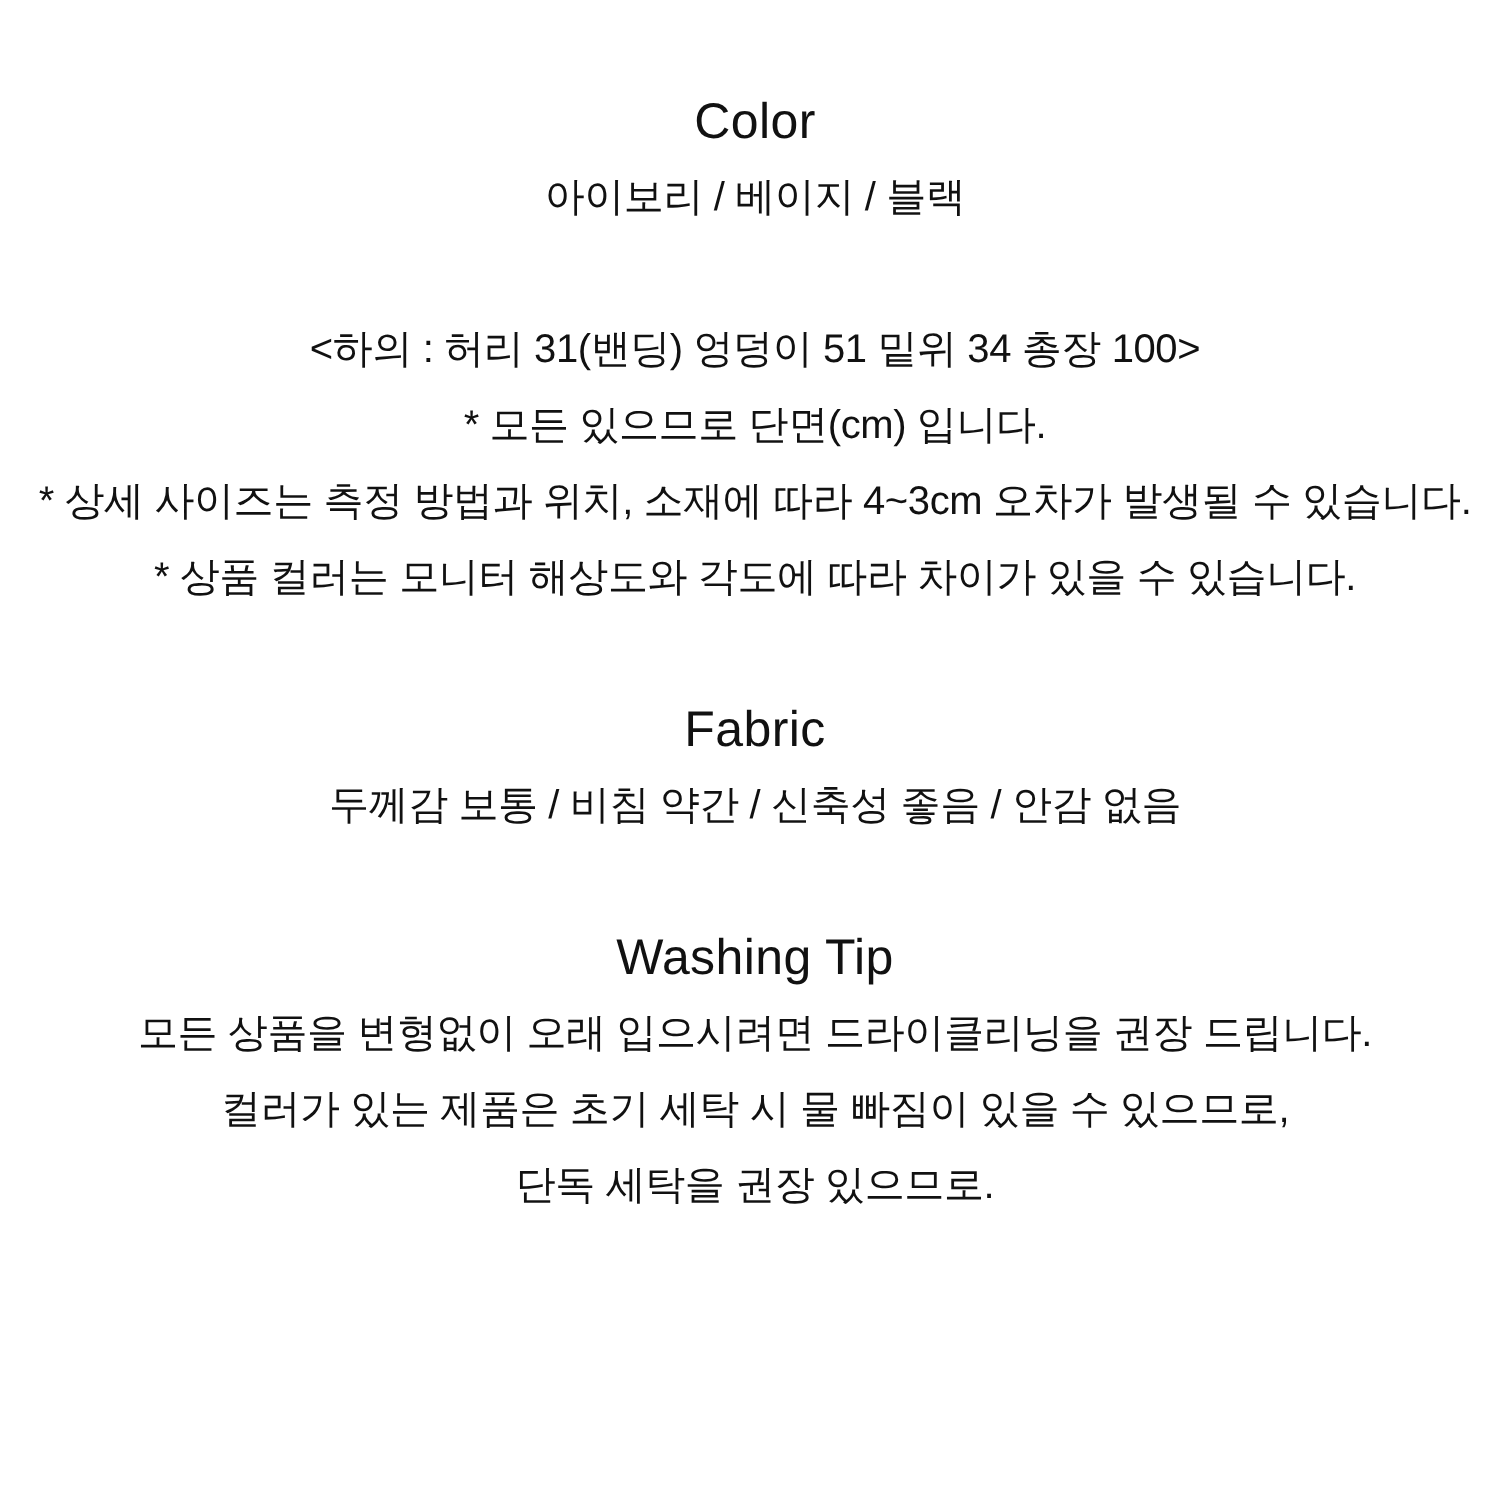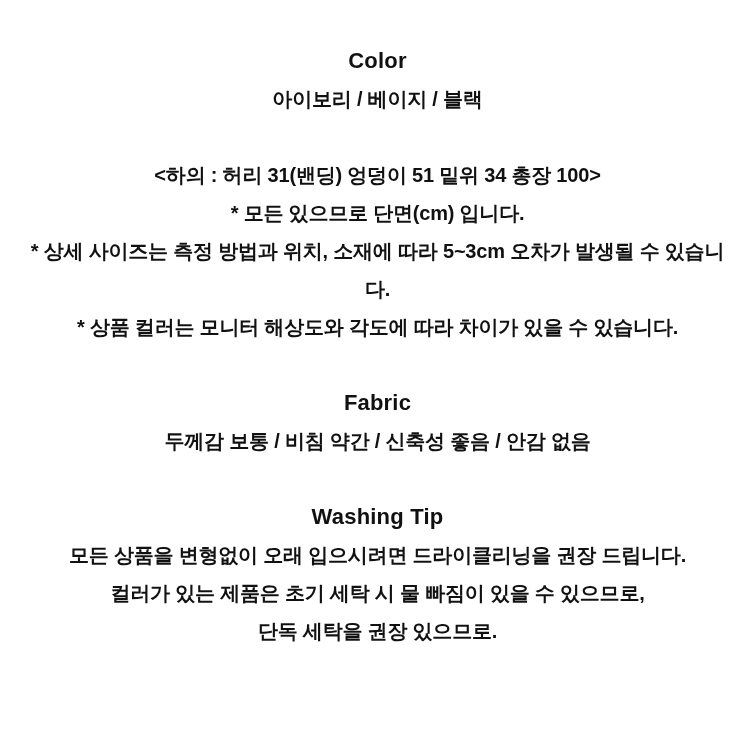--- a/index.html
+++ b/index.html
@@ -18,48 +18,48 @@
     width: 755px;
     box-sizing: border-box;
     padding-top: 42px;
     text-align: center;
   }
   .info-section {
     margin: 0 0 38px 0;
   }
   .section-title {
     margin: 0;
-    font-size: 22px;
-    font-weight: 700;
+    font-size: 25px;
+    font-weight: 400;
     line-height: 38px;
     letter-spacing: 0.2px;
   }
   .section-line {
     margin: 0 auto;
     max-width: 718px;
     font-size: 20px;
-    font-weight: 700;
+    font-weight: 400;
     line-height: 38px;
     letter-spacing: -0.2px;
   }
 </style>
 </head>
 <body>
 
 <main class="page">
 
   <section class="info-section">
     <h2 class="section-title">Color</h2>
     <p class="section-line">아이보리 / 베이지 / 블랙</p>
   </section>
 
   <section class="info-section">
     <p class="section-line">&lt;하의 : 허리 31(밴딩) 엉덩이 51 밑위 34 총장 100&gt;</p>
     <p class="section-line">* 모든 있으므로 단면(cm) 입니다.</p>
-    <p class="section-line">* 상세 사이즈는 측정 방법과 위치, 소재에 따라 5~3cm 오차가 발생될 수 있습니다.</p>
+    <p class="section-line">* 상세 사이즈는 측정 방법과 위치, 소재에 따라 4~3cm 오차가 발생될 수 있습니다.</p>
     <p class="section-line">* 상품 컬러는 모니터 해상도와 각도에 따라 차이가 있을 수 있습니다.</p>
   </section>
 
   <section class="info-section">
     <h2 class="section-title">Fabric</h2>
     <p class="section-line">두께감 보통 / 비침 약간 / 신축성 좋음 / 안감 없음</p>
   </section>
 
   <section class="info-section">
     <h2 class="section-title">Washing Tip</h2>

